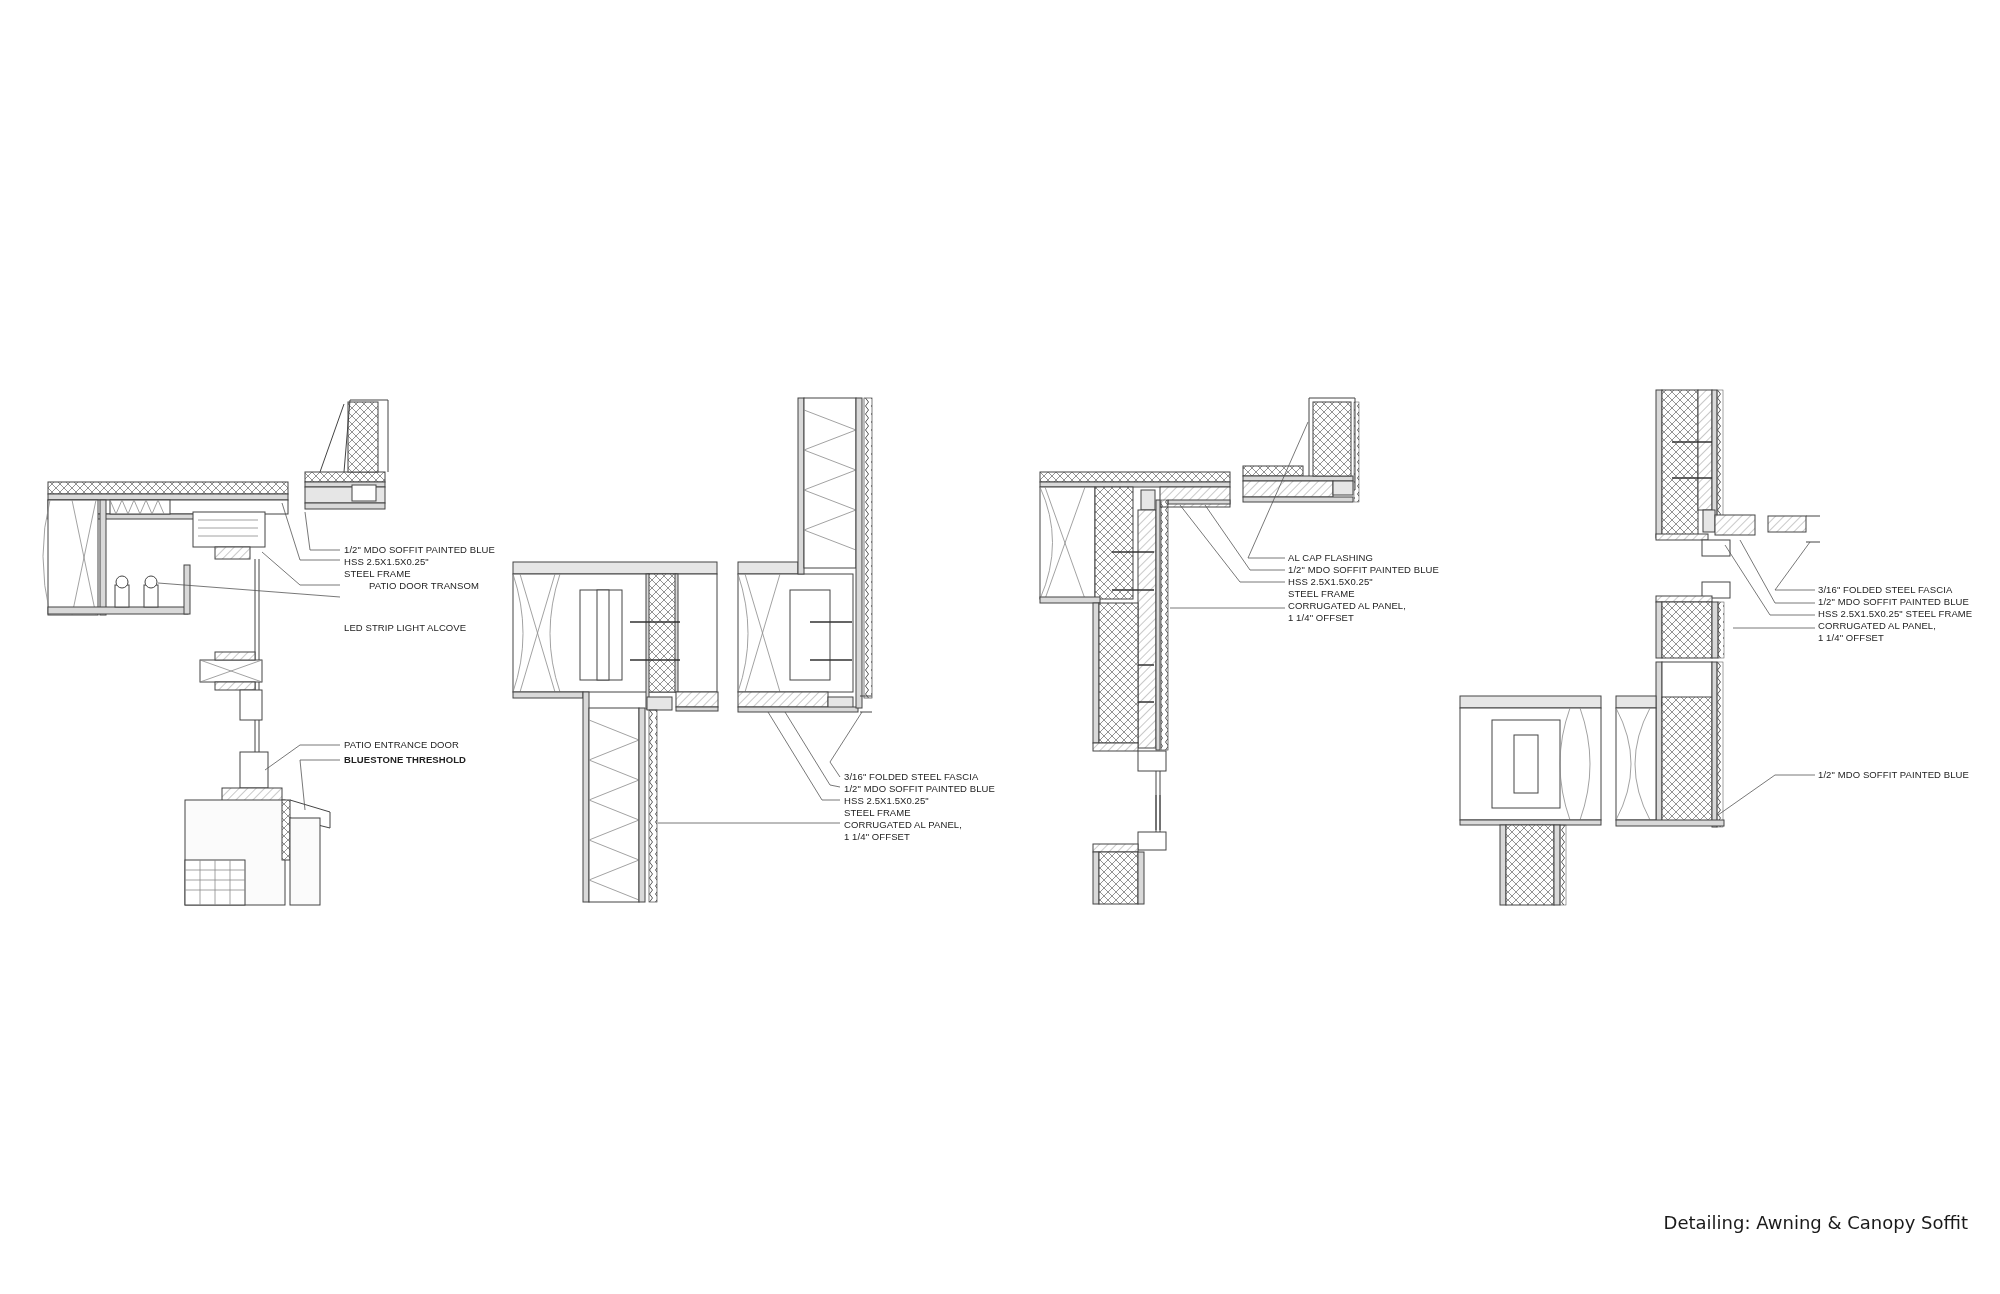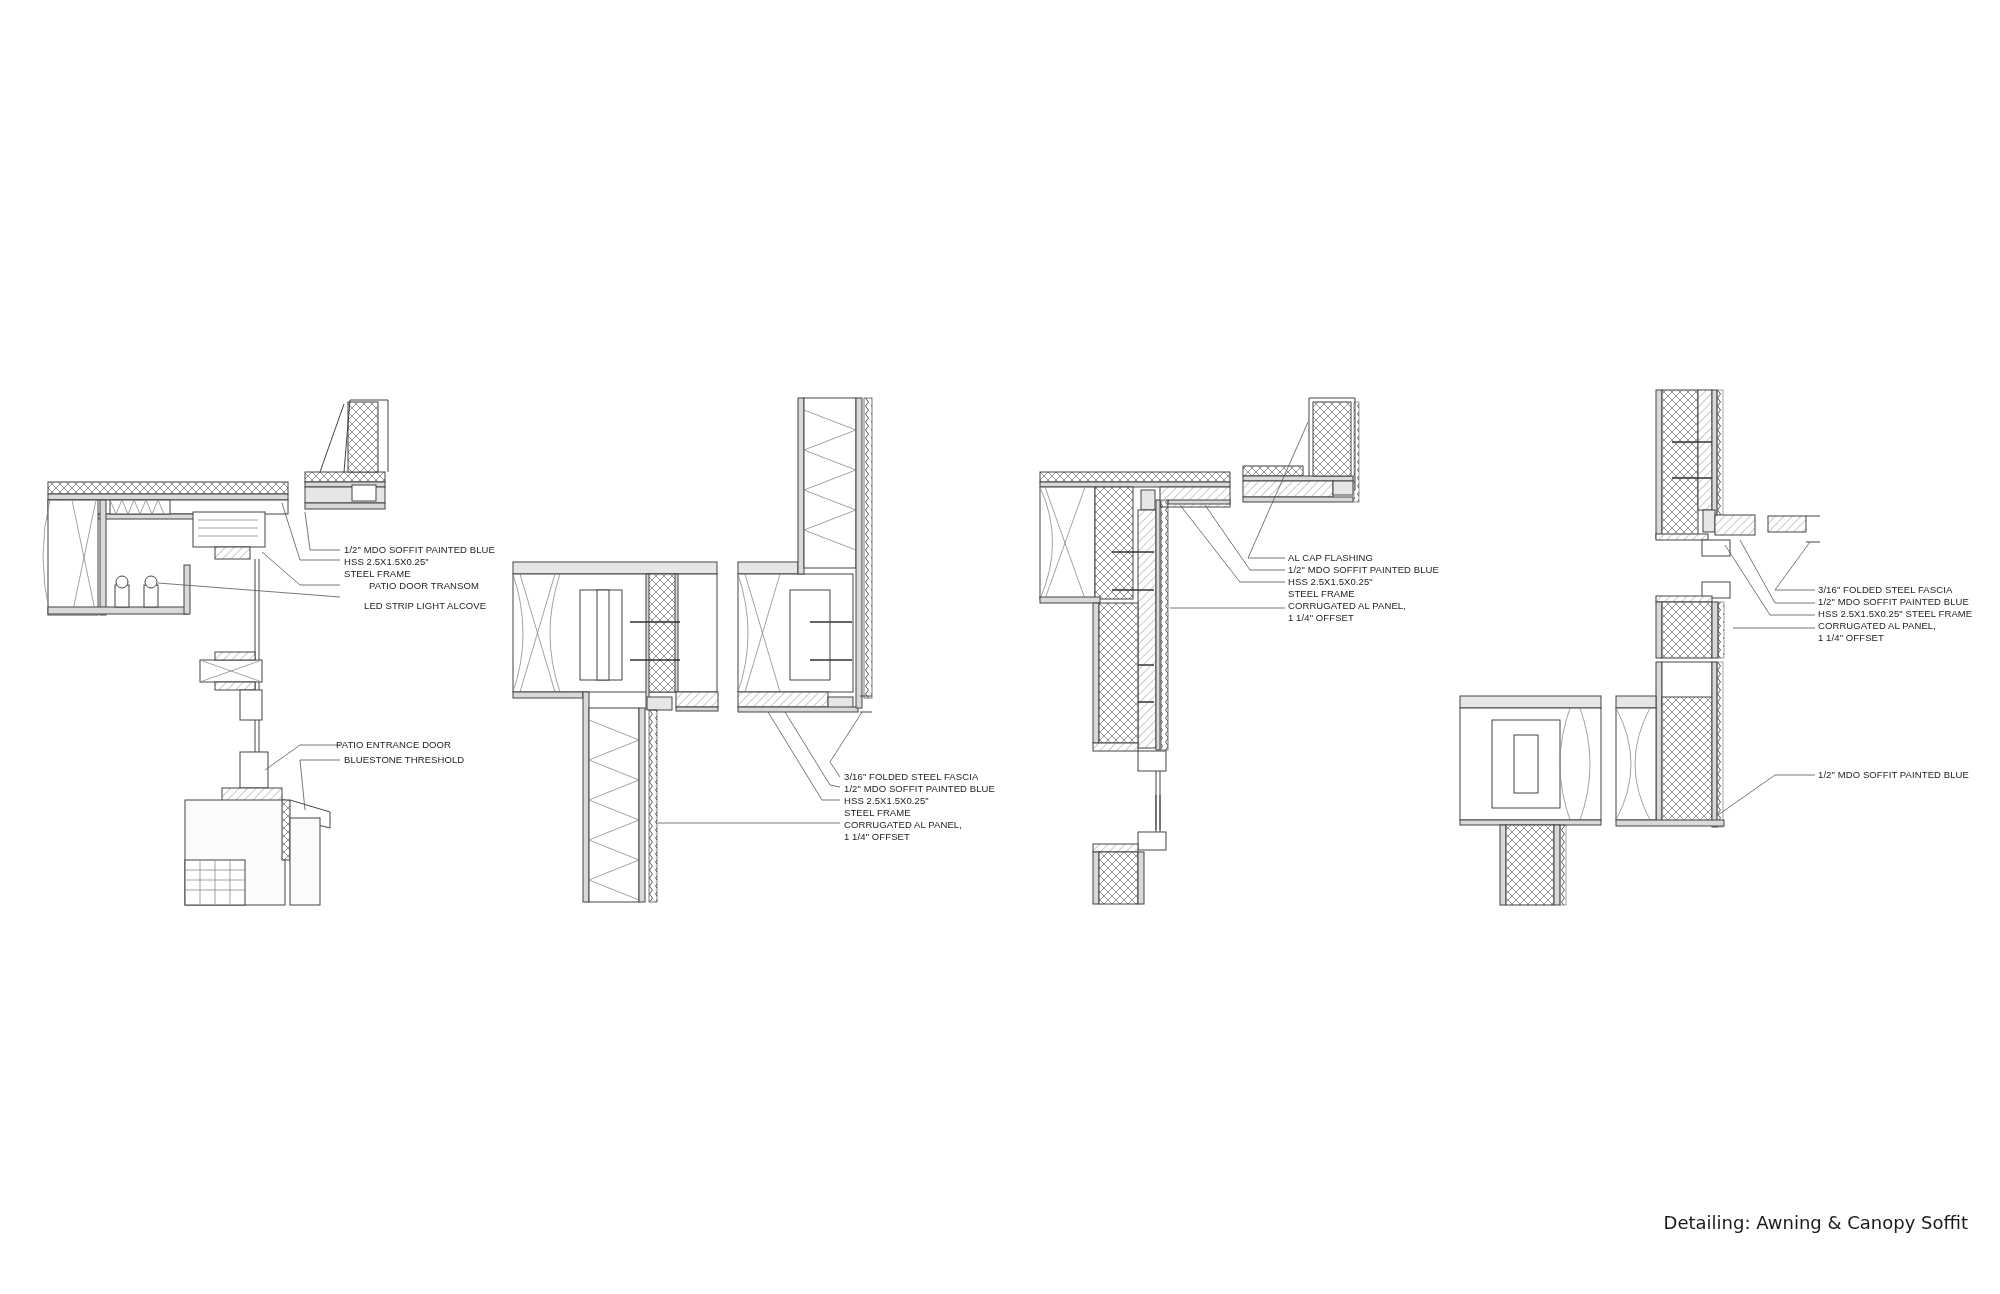--- a/index.html
+++ b/index.html
@@ -238,23 +238,23 @@
     <path class="leader" d="M1718,815 L1775,775 L1815,775"></path>
   </g>
 </svg>
 
 
 <div>
   <div class="lbl" style="left:344px;top:544px;">1/2" MDO SOFFIT PAINTED BLUE</div>
   <div class="lbl" style="left:344px;top:556px;">HSS 2.5X1.5X0.25"</div>
   <div class="lbl" style="left:344px;top:568px;">STEEL FRAME</div>
   <div class="lbl" style="left:344px;top:580px;margin-left:25px;">PATIO DOOR TRANSOM</div>
-  <div class="lbl" style="left:344px;top:600px;margin-left:20px;">LED STRIP LIGHT ALCOVE</div>
-  <div class="lbl" style="left:336px;top:739px;">PATIO ENTRANCE DOOR</div>
-  <div class="lbl" style="left:344px;top:754px;">BLUESTONE THRESHOLD</div>
+  <div class="lbl" style="left:344px;top:622px;">LED STRIP LIGHT ALCOVE</div>
+  <div class="lbl" style="left:344px;top:739px;">PATIO ENTRANCE DOOR</div>
+  <div class="lbl" style="left:344px;top:754px;font-weight:bold;">BLUESTONE THRESHOLD</div>
 </div>
 
 <div>
   <div class="lbl" style="left:844px;top:771px;">3/16" FOLDED STEEL FASCIA</div>
   <div class="lbl" style="left:844px;top:783px;">1/2" MDO SOFFIT PAINTED BLUE</div>
   <div class="lbl" style="left:844px;top:795px;">HSS 2.5X1.5X0.25"</div>
   <div class="lbl" style="left:844px;top:807px;">STEEL FRAME</div>
   <div class="lbl" style="left:844px;top:819px;">CORRUGATED AL PANEL,</div>
   <div class="lbl" style="left:844px;top:831px;">1 1/4" OFFSET</div>
 </div>

